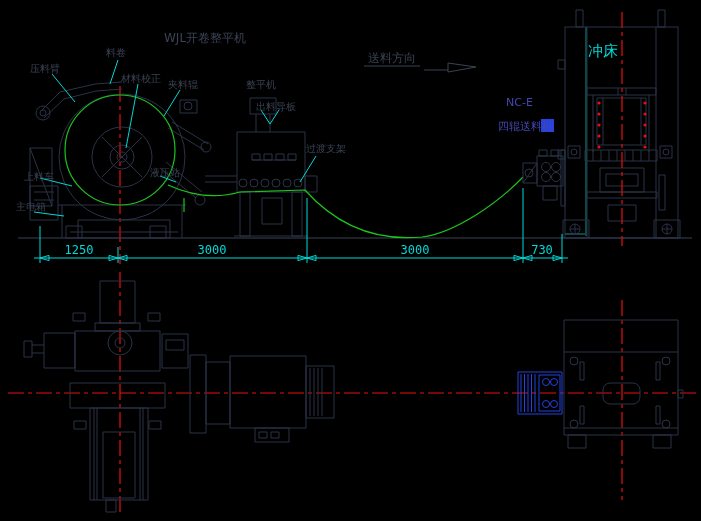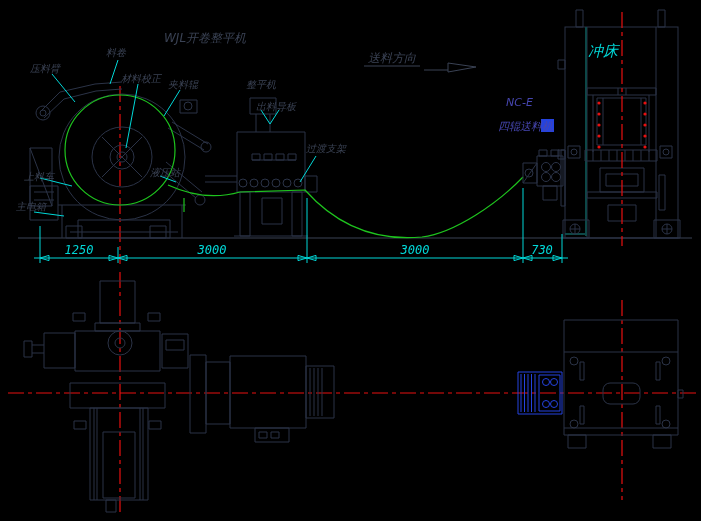--- a/index.html
+++ b/index.html
@@ -7,21 +7,21 @@
     --line:#2b3347;
     --line2:#3a4254;
     --green:#1ec41e;
     --cyan:#00d8d8;
     --red:#e81010;
     --indigo:#4646b0;
     --selblue:#2543de;
     --teal:#0d4747;
   }
   html,body{margin:0;padding:0;background:var(--bg);}
-  .stage{width:701px;height:521px;background:var(--bg);overflow:hidden;position:relative;font-style:italic;}
+  .stage{width:701px;height:521px;background:var(--bg);overflow:hidden;position:relative;}
   svg{display:block;}
   text{font-family:"DejaVu Sans",sans-serif;}
   .lbl{fill:var(--line2);font-size:10px;}
   .lbl-lg{fill:var(--line2);font-size:12px;}
   .dim{fill:var(--cyan);font-size:12px;font-family:"DejaVu Sans Mono",monospace;}
   .press-lbl{fill:var(--cyan);font-size:15px;}
   .feeder-lbl{fill:var(--indigo);font-size:11px;}
   .s{stroke:var(--line);fill:none;stroke-width:1;}
   .s2{stroke:var(--line2);fill:none;stroke-width:1;}
   .g{stroke:var(--green);fill:none;stroke-width:1.2;}

